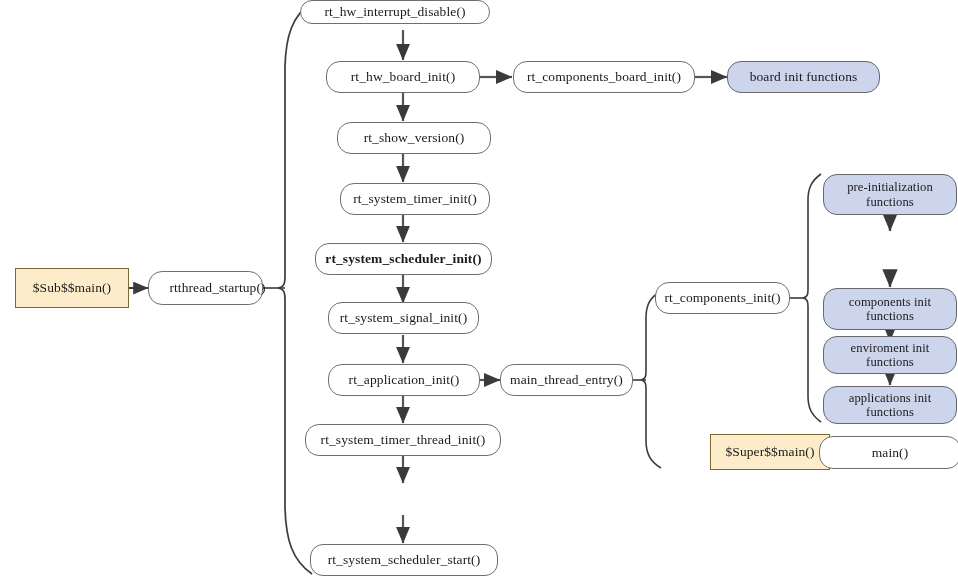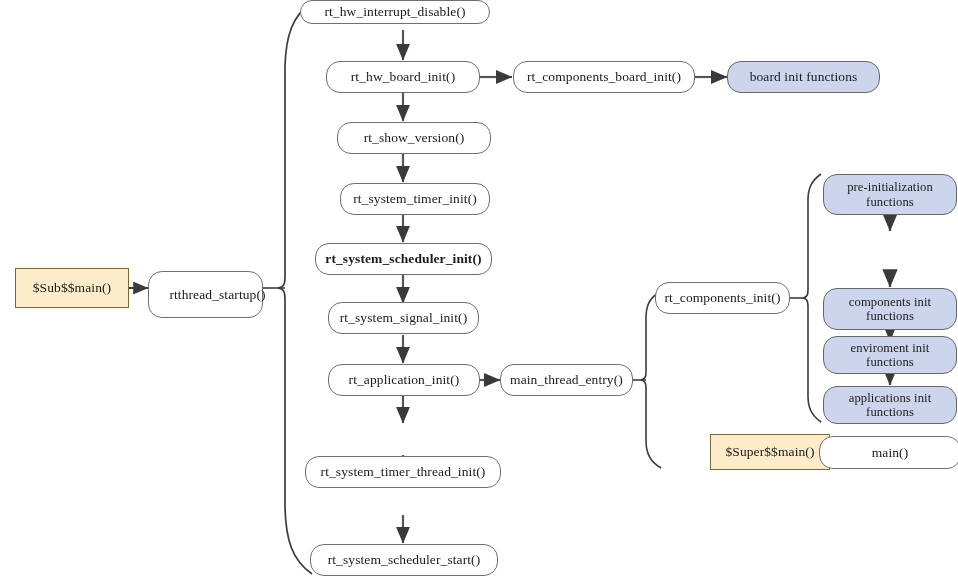--- a/index.html
+++ b/index.html
@@ -100,21 +100,21 @@
     <line x1="890" y1="330" x2="890" y2="341" stroke="#555" stroke-width="2.4" marker-end="url(#arrow)"></line>
     <line x1="890" y1="374" x2="890" y2="385" stroke="#555" stroke-width="2.4" marker-end="url(#arrow)"></line>
 
     <line x1="782" y1="452" x2="818" y2="452" stroke="#3a3a3a" stroke-width="2" marker-end="url(#arrow)"></line>
   </svg>
 
   <div class="node yellow" style="left:8px; top:268px; width:114px; height:40px;margin-left:7px;">
     <span>$Sub$$main()</span>
   </div>
 
-  <div class="node" style="left:148px; top:271px; width:115px; height:47px;padding-left:24px;">
+  <div class="node" style="left:148px; top:271px; width:115px; height:34px;padding-left:24px;">
     <span>rtthread_startup()</span>
   </div>
 
   <div class="node" style="left:300px; top:0px; width:190px; height:24px;">
     <span>rt_hw_interrupt_disable()</span>
   </div>
 
   <div class="node" style="left:326px; top:61px; width:154px; height:32px;">
     <span>rt_hw_board_init()</span>
   </div>
@@ -132,26 +132,26 @@
   </div>
 
   <div class="node" style="left:328px; top:302px; width:151px; height:32px;">
     <span>rt_system_signal_init()</span>
   </div>
 
   <div class="node" style="left:328px; top:364px; width:152px; height:32px;">
     <span>rt_application_init()</span>
   </div>
 
-  <div class="node" style="left:305px; top:424px; width:196px; height:32px;margin-top:32px;">
+  <div class="node" style="left:305px; top:424px; width:196px; height:32px;">
     <span>rt_system_timer_thread_init()</span>
   </div>
 
 
-  <div class="node" style="left:310px; top:544px; width:188px; height:32px;">
+  <div class="node" style="left:310px; top:544px; width:188px; height:32px;border-radius:13px;">
     <span>rt_system_scheduler_start()</span>
   </div>
 
   <div class="node" style="left:513px; top:61px; width:182px; height:32px;">
     <span>rt_components_board_init()</span>
   </div>
 
   <div class="node blue" style="left:727px; top:61px; width:153px; height:32px;">
     <span>board init functions</span>
   </div>

